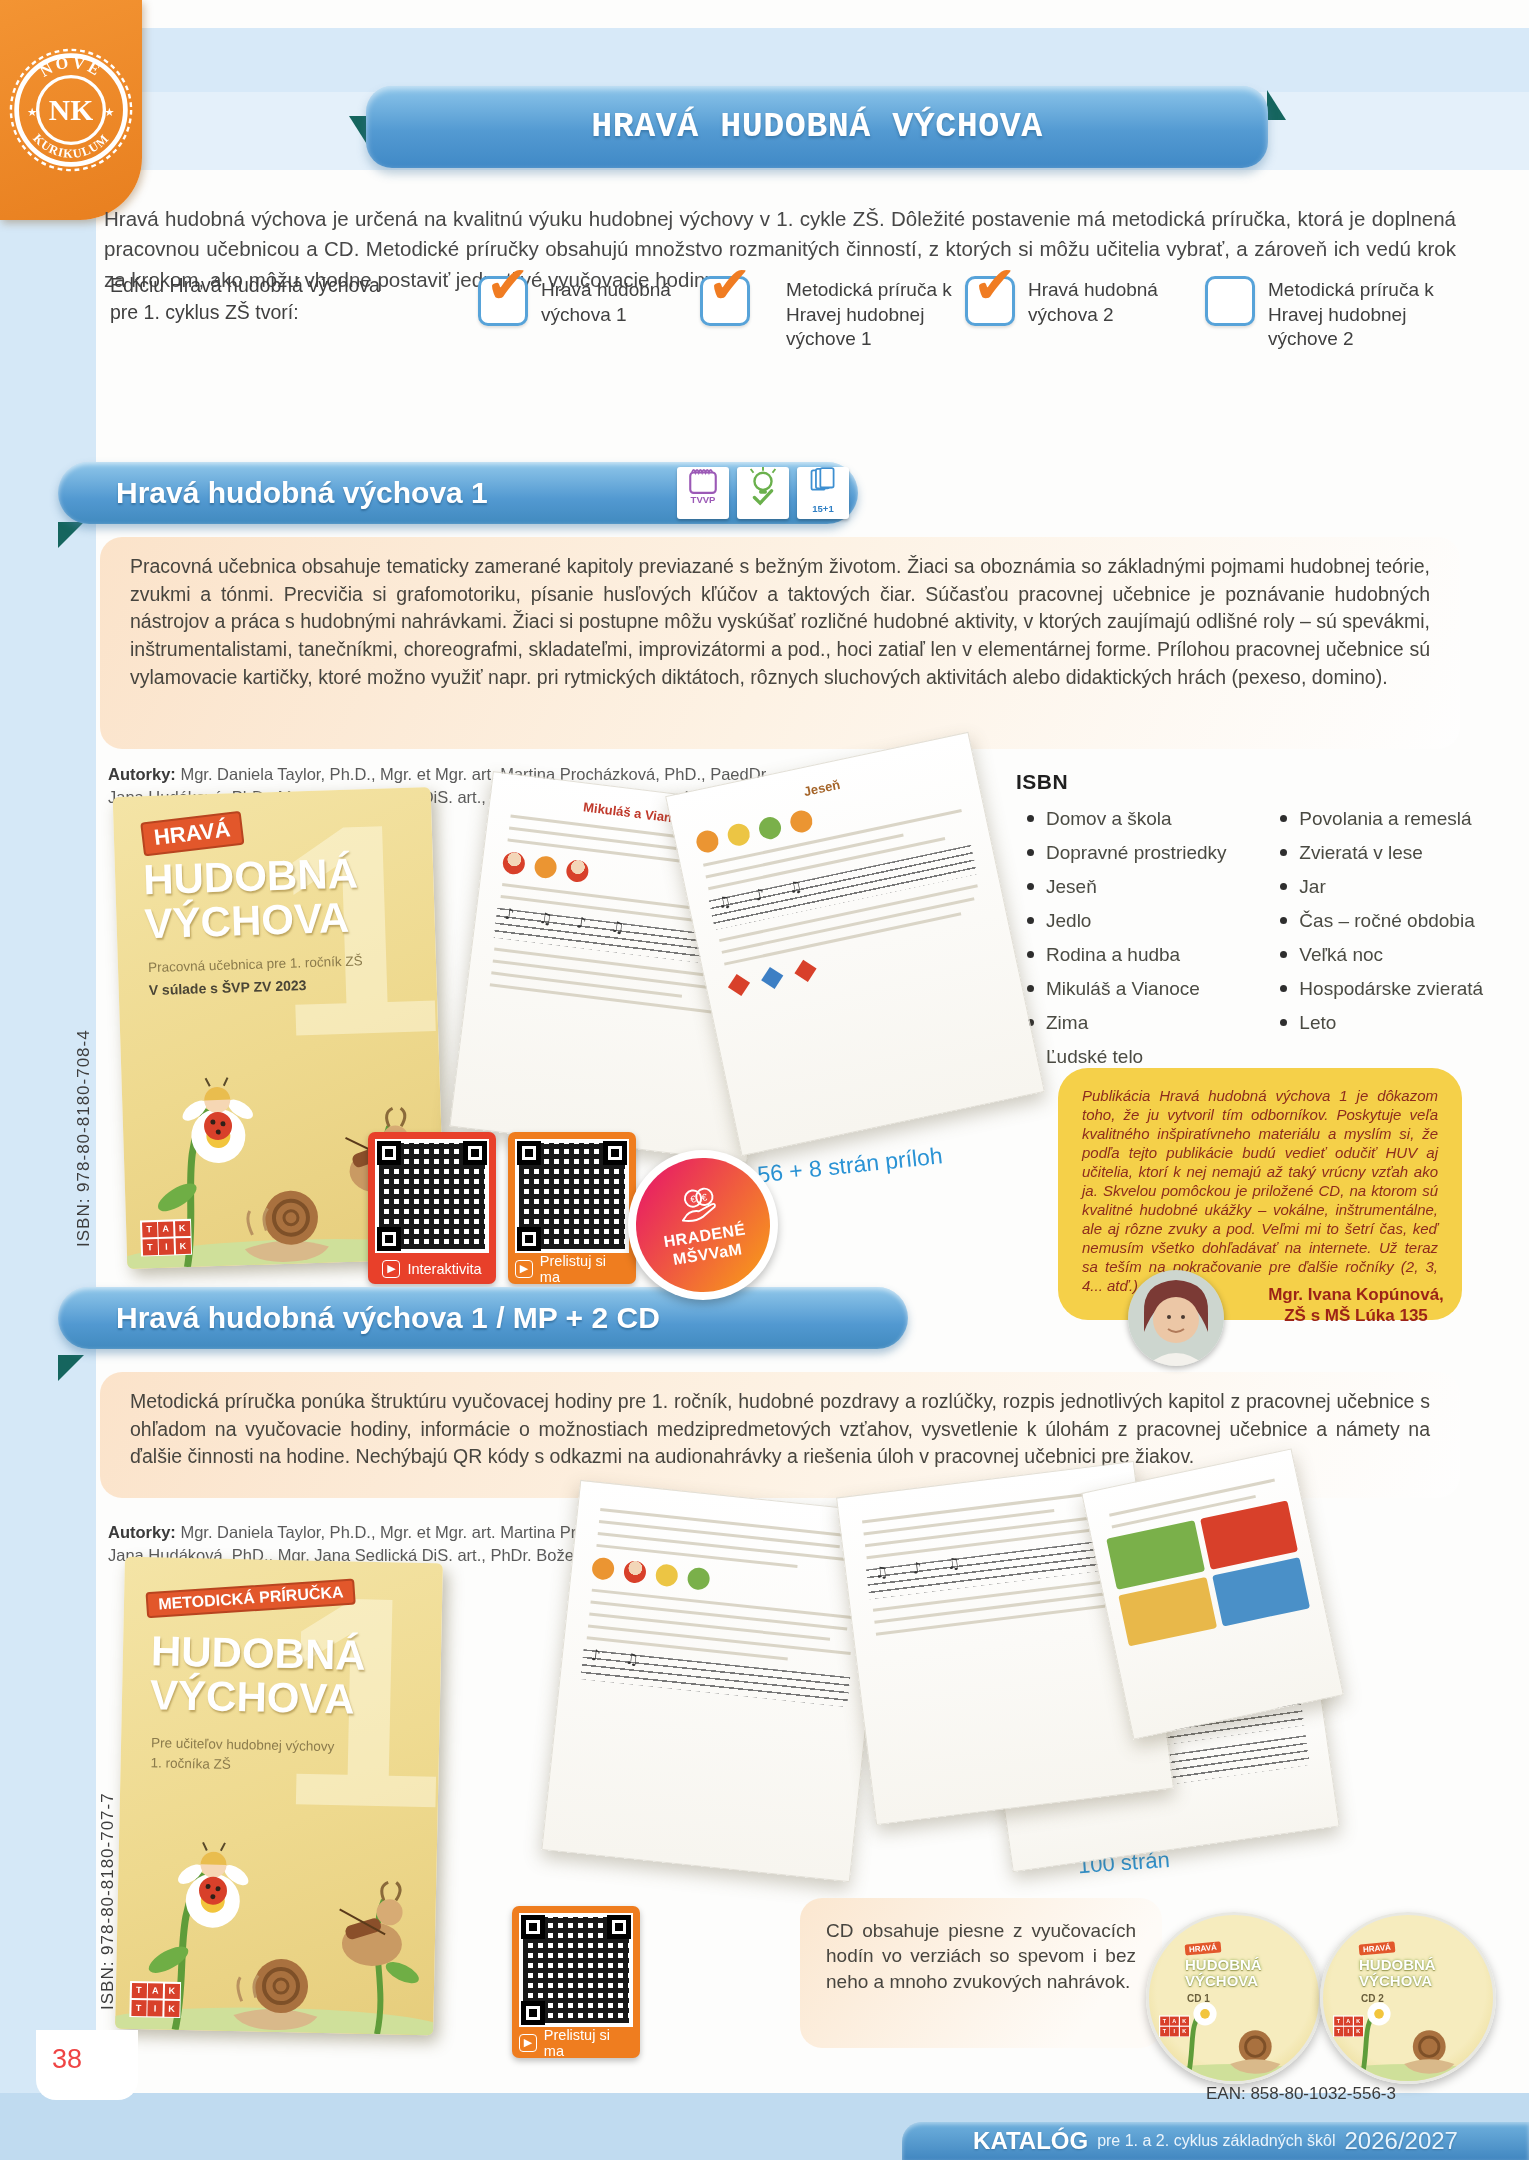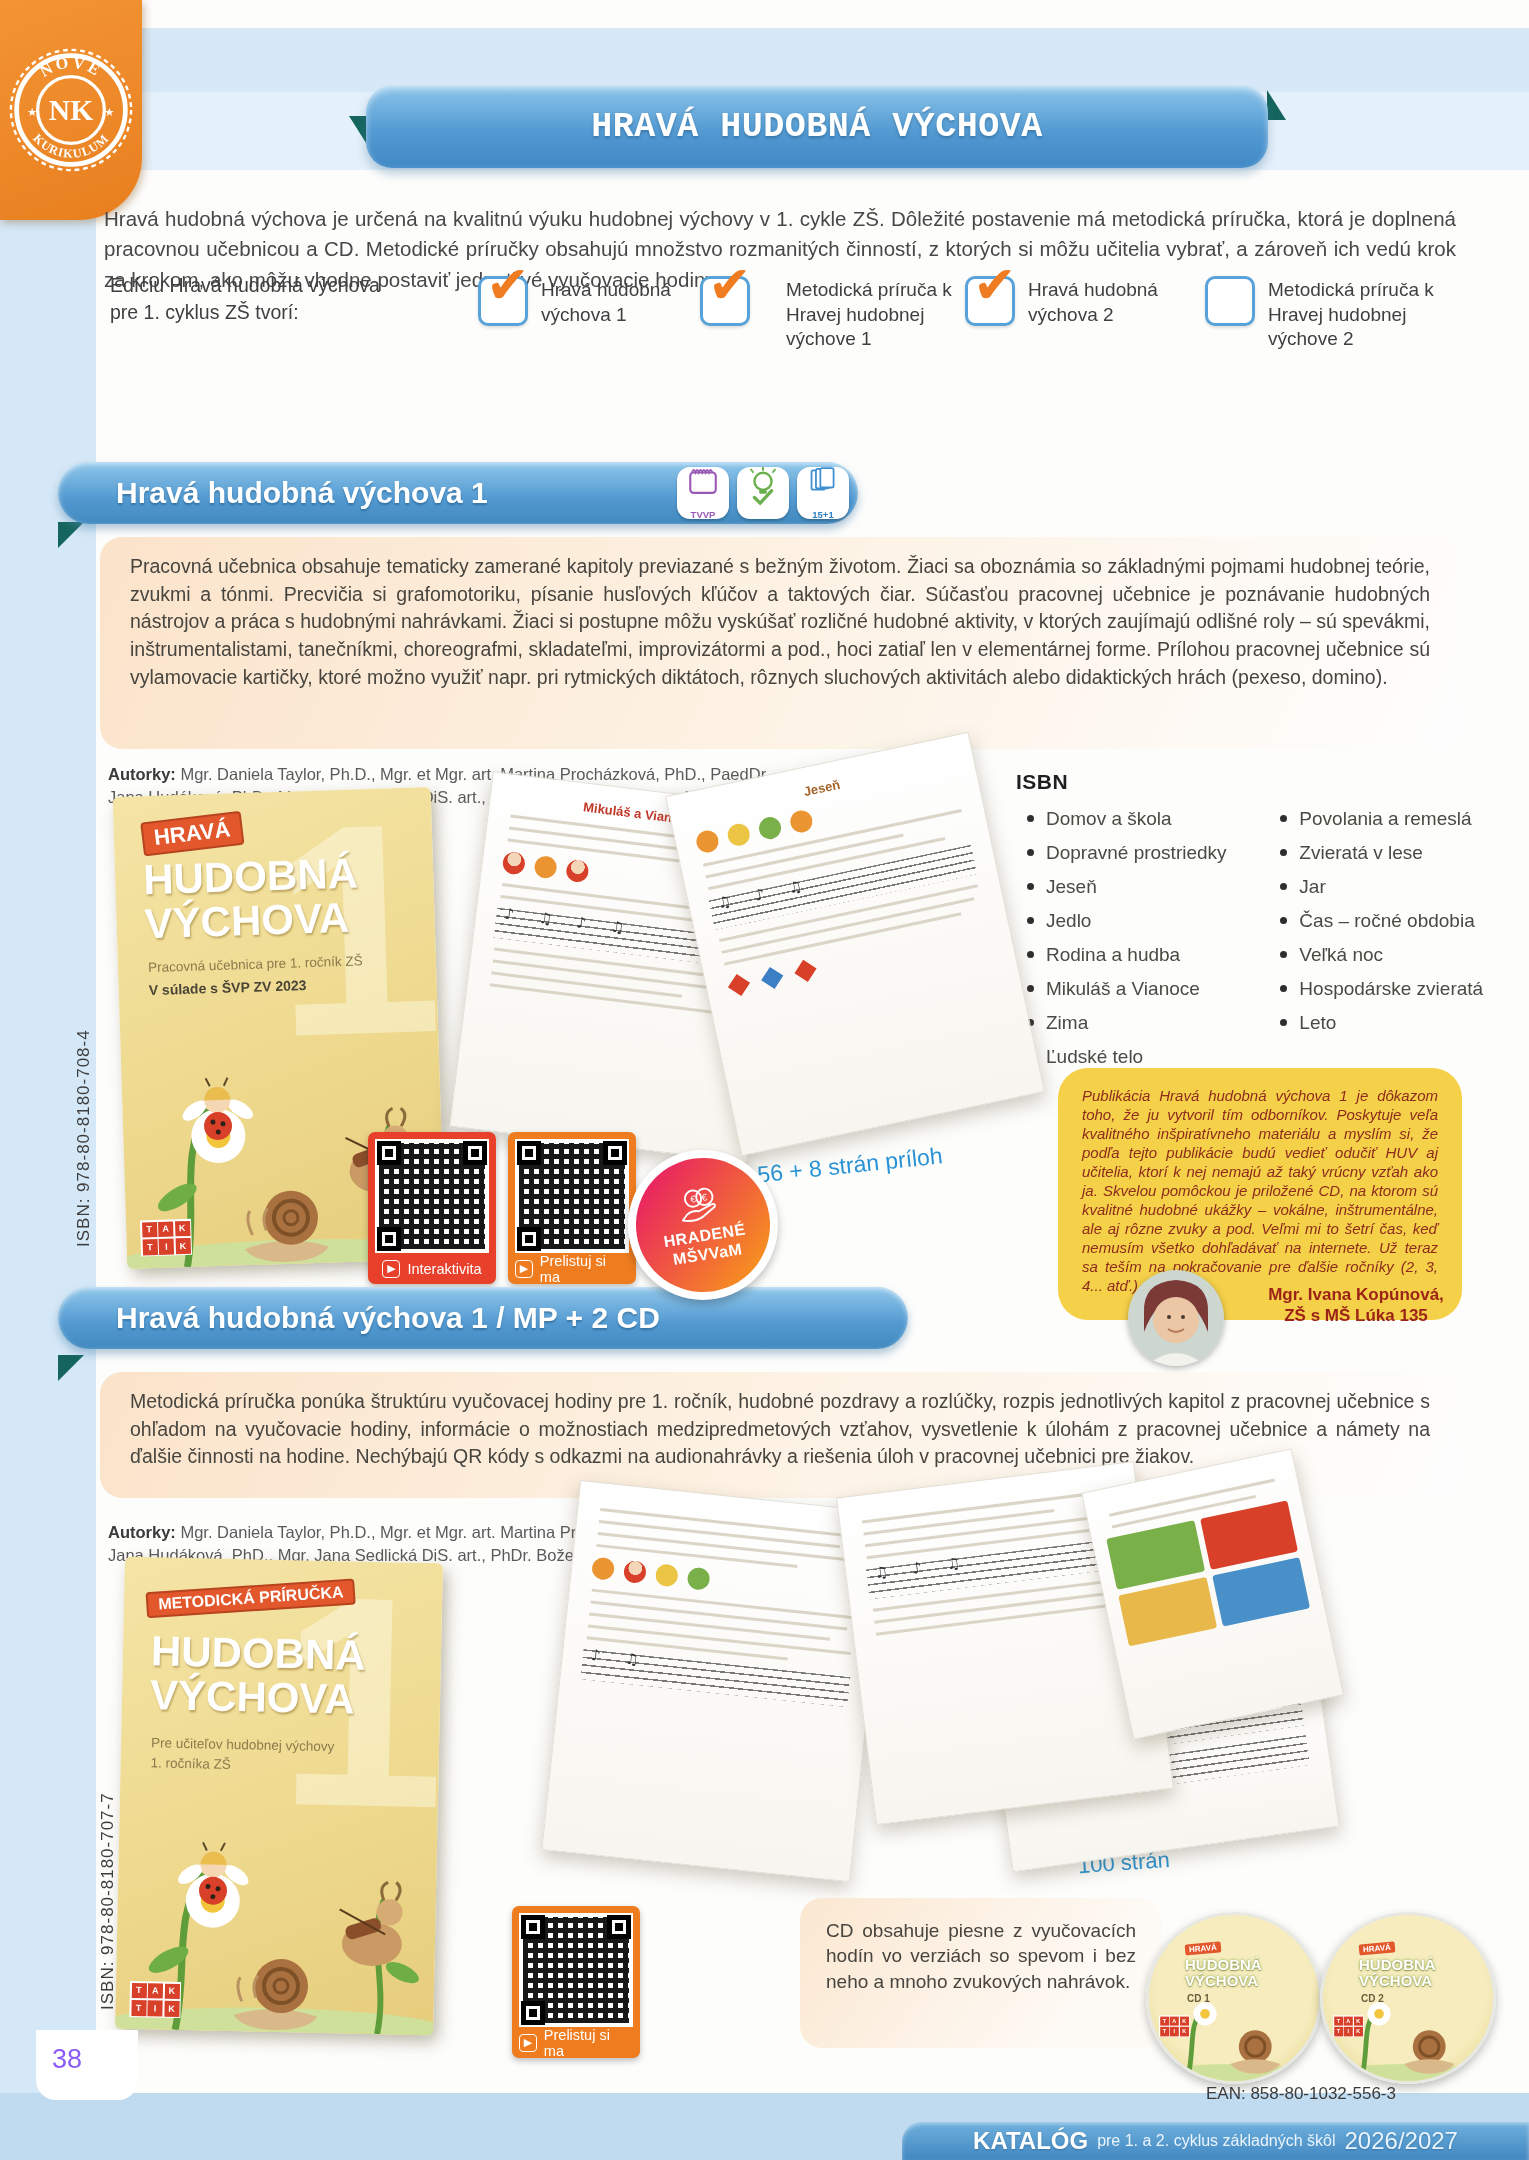--- a/index.html
+++ b/index.html
@@ -50,22 +50,22 @@
   .section-bar{position:absolute;left:58px;height:62px;border-radius:31px;
     background:linear-gradient(180deg,#90c7ea 0%,#5299d1 60%,#418abf 100%);
     box-shadow:0 5px 9px rgba(80,130,170,.45), inset 0 2px 5px rgba(255,255,255,.6);
     display:flex;align-items:center;color:#fff;}
   .s1{top:462px;width:800px;} .s2{top:1276px;width:850px;margin-top:11px;}
   .section-title{font-size:30px;font-weight:bold;padding-left:58px;
     text-shadow:0 2px 2px rgba(25,75,115,.45);}
   .bar-fold{position:absolute;width:0;height:0;border-top:26px solid #15655e;border-right:26px solid transparent;}
   .bf1{left:58px;top:522px;} .bf2{left:58px;top:1355px;}
   .bar-icons{position:absolute;right:9px;top:5px;display:flex;gap:8px;}
-  .bar-icon{width:52px;height:52px;background:#fff;border-radius:13px;display:flex;flex-direction:column;
-    align-items:center;justify-content:space-between;box-shadow:0 2px 3px rgba(0,0,0,.22);}
+  .bar-icon{width:52px;height:52px;background:#fff;border-radius:3px;display:flex;flex-direction:column;
+    align-items:center;justify-content:flex-start;box-shadow:0 2px 3px rgba(0,0,0,.22);}
   .bar-icon .mini-label{font-size:9.5px;font-weight:bold;line-height:1;}
   .lbl-purple{color:#9b59b6;} .lbl-blue{color:#2f7fc4;margin-top:11px;}
 
   
   .desc-box{position:absolute;left:100px;width:1360px;border-radius:22px;box-sizing:border-box;
     background:linear-gradient(115deg,#fbe3ca 0%,#fdf2e4 50%,#fefefe 100%);
     padding:16px 30px;font-size:19.5px;line-height:1.42;color:#47453f;text-align:justify;overflow:hidden;}
   .d1{top:537px;height:212px;} .d2{top:1372px;height:126px;}
 
   .authors{position:absolute;left:108px;width:680px;font-size:16.5px;color:#5a5a5a;line-height:1.4;}
@@ -185,21 +185,21 @@
   .cd-art{position:absolute;left:0;bottom:0;width:100%;height:86px;}
   .cd .taktik{left:10px;bottom:44px;transform:scale(.6);transform-origin:left bottom;}
 
   .cd-note{position:absolute;left:800px;top:1898px;width:362px;height:150px;border-radius:22px;box-sizing:border-box;
     background:linear-gradient(125deg,#fbe7d0 0%,#fefbf7 80%);padding:20px 26px;font-size:19px;
     line-height:1.33;color:#47453f;text-align:justify;}
   .ean{position:absolute;left:1206px;top:2084px;font-size:17px;color:#3b3b3b;z-index:3;}
 
   
   .num-tab{position:absolute;left:36px;top:2030px;width:102px;height:70px;background:#fff;border-radius:0 0 20px 20px;}
-  .page-num{position:absolute;left:52px;top:2044px;font-size:27px;color:#8b5cf6;}
+  .page-num{position:absolute;left:52px;top:2044px;font-size:27px;color:#ef4444;}
   .footer-bar{position:absolute;left:902px;top:2122px;width:627px;height:38px;
     background:linear-gradient(180deg,#6fb0dd,#4187c1);border-radius:20px 0 0 0;color:#fff;
     display:flex;align-items:center;justify-content:center;gap:9px;
     box-shadow:inset 0 2px 4px rgba(255,255,255,.45);}
   .fb-bold{font-size:24px;font-weight:bold;text-shadow:0 1px 2px rgba(20,70,110,.4);}
   .fb-sub{font-size:16px;color:#eaf4fc;}
   .fb-year{font-size:24px;color:#e8f4fd;text-shadow:0 1px 2px rgba(20,70,110,.4);}
 </style>
 </head>
 <body>

